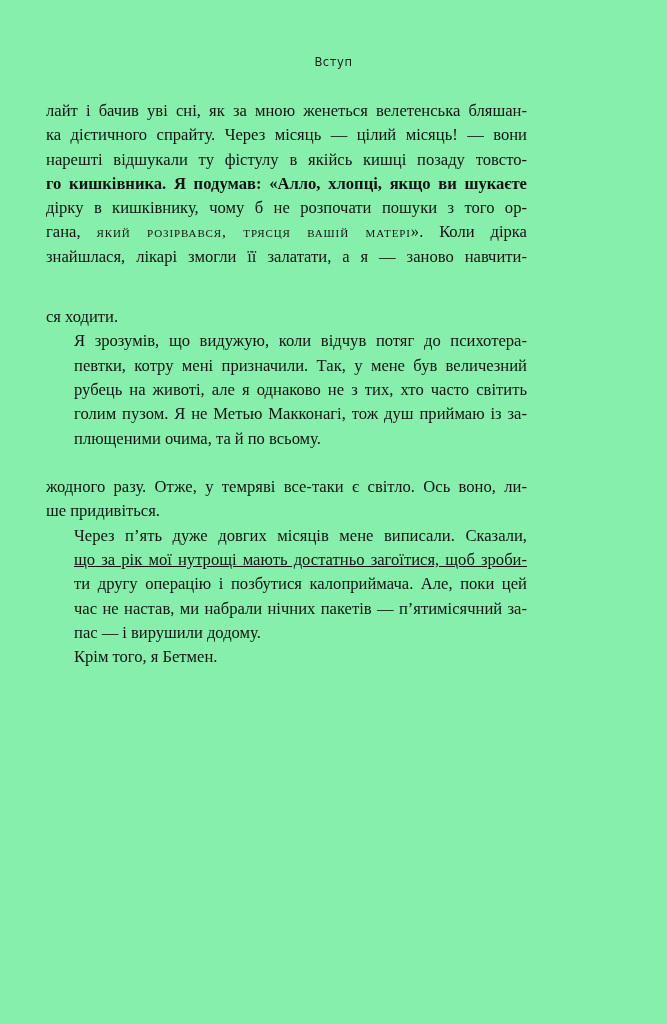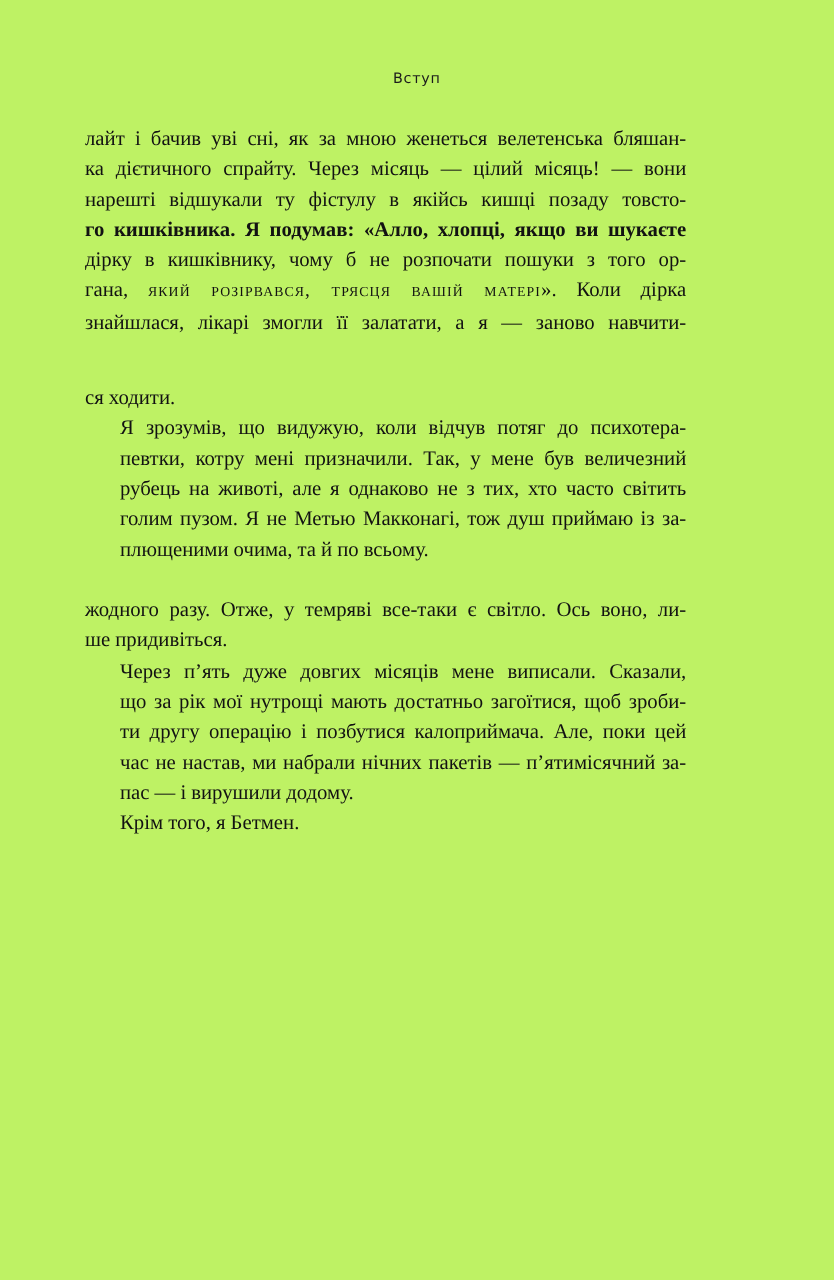--- a/index.html
+++ b/index.html
@@ -13,41 +13,41 @@
     position: relative;
     overflow: hidden;
     font-family: "Liberation Serif", "DejaVu Serif", serif;
     color: #121212;
     -webkit-font-smoothing: antialiased;
   }
 
   .page {
     position: absolute;
     inset: 0;
-    background: #bef264;
+    background: #86efac;
   }
 
   
   .running-head {
     position: absolute;
     top: 57px;
     left: 0;
     right: 0;
     text-align: center;
     font-family: "DejaVu Sans", "Liberation Sans", sans-serif;
     font-size: 11.5px;
     letter-spacing: 0.6px;
     color: #1c1c1c;
     line-height: 1;
   }
 
   
   .text-block {
     position: absolute;
-    left: 68px;
+    left: 46px;
     top: 99px;
     width: 481px;
   }
 
   p.para {
     margin: 0;
     text-align: justify;
     text-align-last: left;
     font-size: 16.6px;
     line-height: 24.3px;
@@ -101,21 +101,21 @@
       <span class="lb" style="text-align: right; text-align-last: left;">плющеними очима, та й по всьому.</span>
     </p>
 
     <p class="para no-indent gap-before">
       <span class="lb" style="text-align: justify; text-align-last: justify;">жодного разу. Отже, у темряві все-таки є світло. Ось воно, ли-</span>
       <span class="lb" style="text-align: left; text-align-last: left;">ше придивіться.</span>
     </p>
 
     <p class="para">
       <span class="lb" style="text-indent: 28px; text-align: justify; text-align-last: justify;">Через п’ять дуже довгих місяців мене виписали. Сказали,</span>
-      <span class="lb" style="text-align: justify; text-align-last: justify;">що за рік мої нутрощі мають достатньо загоїтися, щоб зроби-</span>
+      <span class="lb" style="text-align: justify; text-align-last: justify; text-decoration: underline;">що за рік мої нутрощі мають достатньо загоїтися, щоб зроби-</span>
       <span class="lb" style="text-align: justify; text-align-last: justify;">ти другу операцію і позбутися калоприймача. Але, поки цей</span>
       <span class="lb" style="text-align: justify; text-align-last: justify;">час не настав, ми набрали нічних пакетів — п’ятимісячний за-</span>
       <span class="lb" style="text-align: left; text-align-last: left;">пас — і вирушили додому.</span>
     </p>
 
     <p class="para">
       <span class="lb" style="text-indent: 28px; text-align: left; text-align-last: left;">Крім того, я Бетмен.</span>
     </p>
 
   </div>

